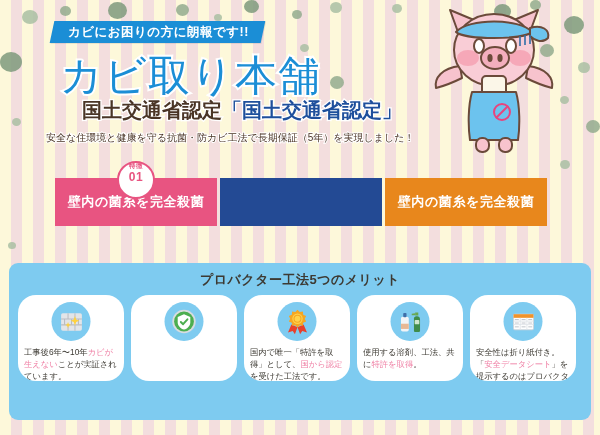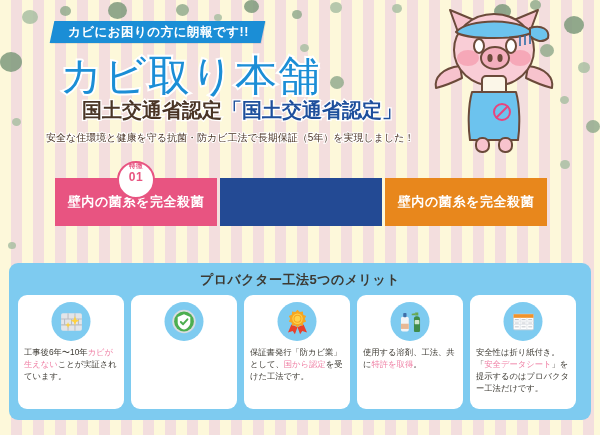--- a/index.html
+++ b/index.html
@@ -97,21 +97,21 @@
   #merits-title{
     position:absolute;top:8px;left:0;width:100%;
     text-align:center;font-size:13px;font-weight:bold;color:#3d3a33;
     letter-spacing:.5px;
   }
   #merit-cards{
     position:absolute;left:9px;top:32px;
     display:flex;gap:7px;
   }
   .merit-card{
-    width:106px;height:114px;background:#fff;border-radius:9px;
+    width:106px;height:86px;background:#fff;border-radius:18px;
     position:relative;overflow:hidden;
   }
   .m-icon{
     position:absolute;top:7px;left:50%;transform:translateX(-50%);
     width:39px;height:39px;border-radius:50%;background:#7ecbf0;
     display:flex;align-items:center;justify-content:center;
   }
   .m-text{
     position:absolute;top:51px;left:6px;right:5px;
     font-size:8.3px;line-height:1.45;color:#3d3a33;
@@ -280,21 +280,21 @@
         <div class="merit-card">
           <div class="m-icon">
             <svg viewBox="0 0 30 30" width="26" height="26">
               <path d="M8 18 L4 27 L9.5 25.5 L12 29 L15 21 Z" fill="#e8402c"></path>
               <path d="M22 18 L26 27 L20.5 25.5 L18 29 L15 21 Z" fill="#e8402c"></path>
               <path d="M15 1 L17.6 3.6 L21.2 3 L21.6 6.6 L25 8 L23.4 11.2 L25 14.4 L21.6 15.8 L21.2 19.4 L17.6 18.8 L15 21.4 L12.4 18.8 L8.8 19.4 L8.4 15.8 L5 14.4 L6.6 11.2 L5 8 L8.4 6.6 L8.8 3 L12.4 3.6 Z" fill="#f5a623"></path>
               <circle cx="15" cy="11.2" r="6" fill="#ffd24a"></circle>
               <circle cx="15" cy="11.2" r="4" fill="none" stroke="#f5a623" stroke-width="1.2"></circle>
             </svg>
           </div>
-          <div class="m-text"><span>保証書発行「防カビ業」として、</span><span class="hl">国から認定</span><span>を受けた工法です。</span></div>
+          <div class="m-text"><span>国内で唯一「特許を取得」として、</span><span class="hl">国から認定</span><span>を受けた工法です。</span></div>
         </div>
         <div class="merit-card">
           <div class="m-icon">
             <svg viewBox="0 0 30 30" width="26" height="26">
               <rect x="4" y="9" width="9" height="17" rx="2" fill="#f2f4f6"></rect>
               <rect x="6.6" y="4.5" width="3.8" height="5" rx="1" fill="#3f6fa8"></rect>
               <rect x="4" y="17" width="9" height="6" fill="#e8b894"></rect>
               <path d="M19 11 C19 9 21 8.5 22.6 8.5 C24.6 8.5 26 10 26 12 V25 C26 26 25.2 26.6 24.2 26.6 H20.6 C19.6 26.6 19 26 19 25 Z" fill="#3f8c4a"></path>
               <path d="M20.4 4 H24 V7.4 H20.4 Z" fill="#6aa84f"></path>
               <path d="M20.4 5 L16.4 5.6 L16.4 7.2 L20.4 7.2 Z" fill="#6aa84f"></path>

